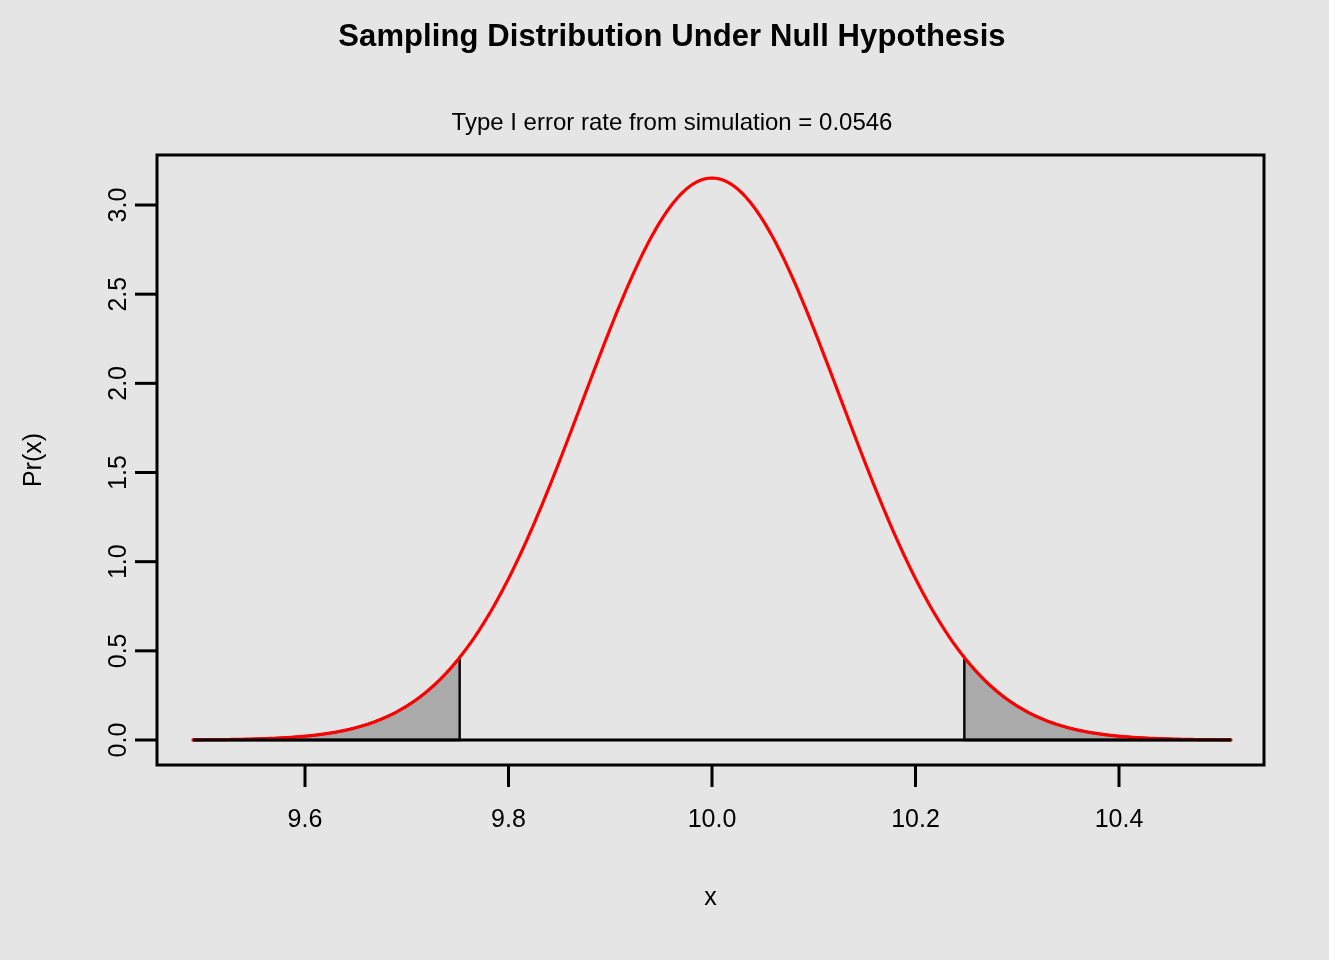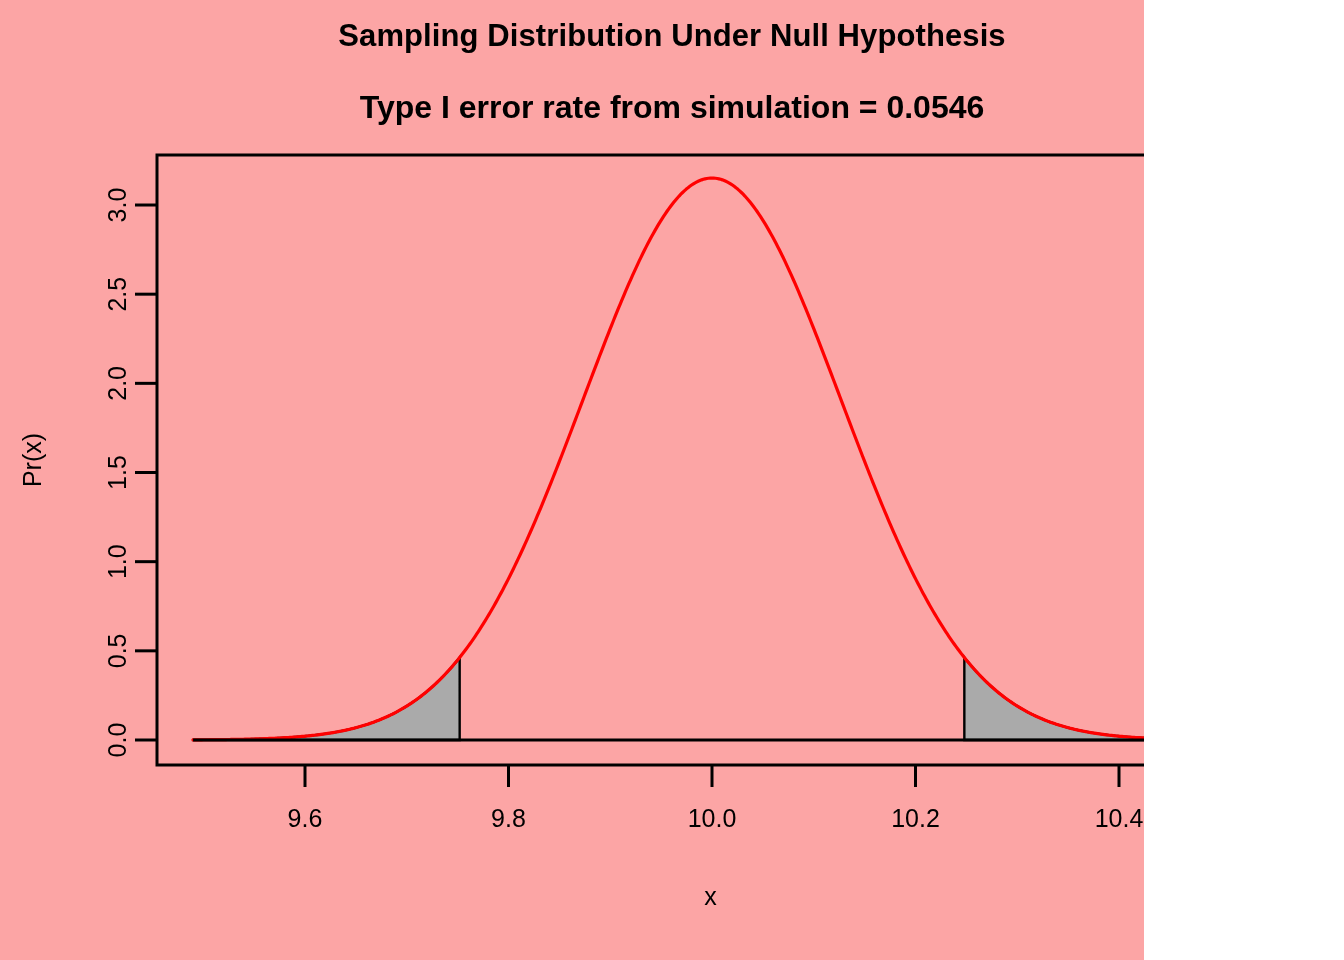--- a/index.html
+++ b/index.html
@@ -5,44 +5,44 @@
   html, body {
     margin: 0;
     padding: 0;
     background: #ffffff;
   }
   body {
     font-family: "Liberation Sans", sans-serif;
   }
   #figure {
     position: relative;
-    width: 1144px;
+    width: 1329px;
     height: 960px;
-    background: #fca5a5;
+    background: #e5e5e5;
     overflow: hidden;
   }
   .main-title {
     position: absolute;
     left: 0;
     top: 18px;
     width: 1344px;
     text-align: center;
     font-size: 31px;
     font-weight: bold;
     color: #000000;
     letter-spacing: 0.1px;
   }
   .sub-title {
     position: absolute;
     left: 0;
-    top: 89px;
+    top: 108px;
     width: 1344px;
     text-align: center;
-    font-size: 32px;
-    font-weight: bold;
+    font-size: 24px;
+    font-weight: normal;
     color: #000000;
   }
   #plot-svg {
     position: absolute;
     left: 0;
     top: 0;
     width: 1344px;
     height: 960px;
   }
   .tick-label {

